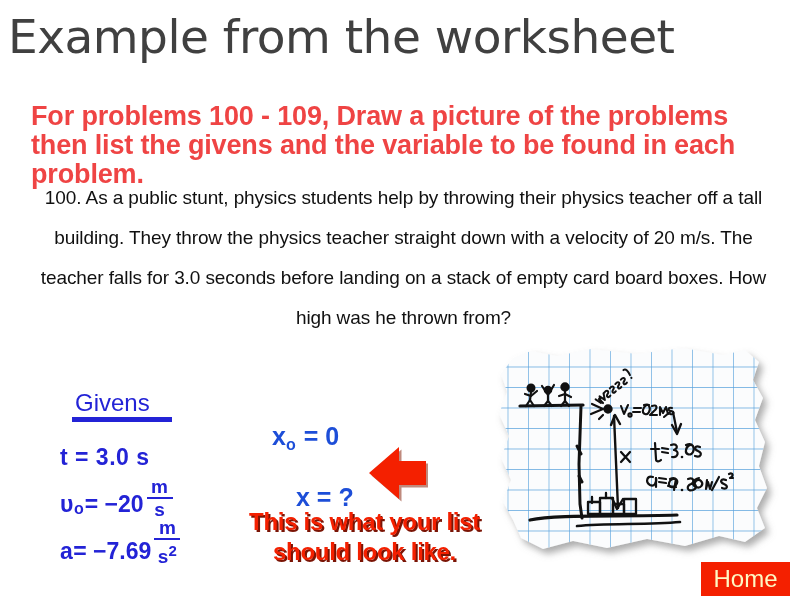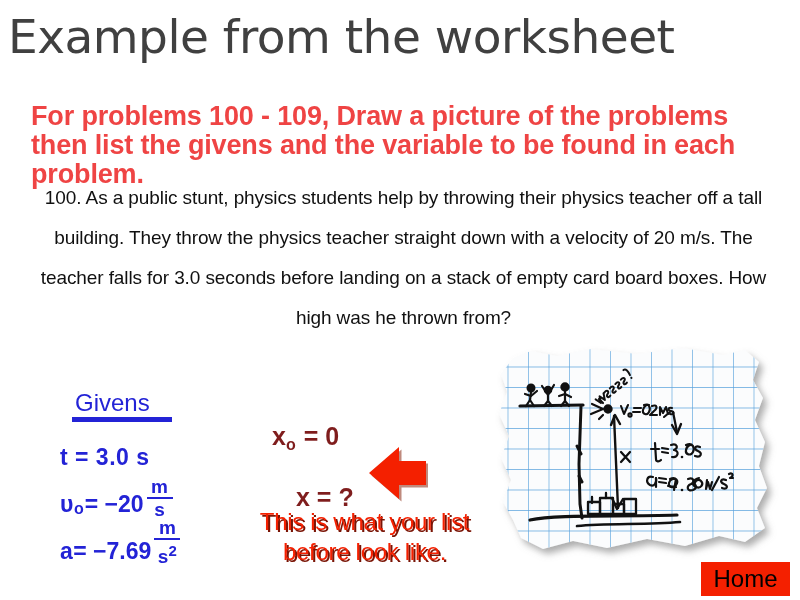--- a/index.html
+++ b/index.html
@@ -124,21 +124,21 @@
     background: #2323D6;
     margin: 1px 0;
   }
   .frac .den { padding: 0 3px; }
 
   
   #unknowns-block {
     position: absolute;
     left: 272px;
     top: 410px;
-    color: #7f1d1d;
+    color: #1d4ed8;
     font-family: "Liberation Sans", sans-serif;
     font-weight: bold;
     font-size: 25px;
     line-height: 52px;
     white-space: nowrap;
   }
   #unknown-x { padding-left: 24px; }
 
   
   #callout-arrow {
@@ -150,21 +150,21 @@
   }
 
   
   #callout-caption {
     position: absolute;
     left: 222px;
     top: 507px;
     width: 285px;
     text-align: center;
     font-family: "Liberation Sans", sans-serif;
-    font-weight: normal;
+    font-weight: bold;
     font-size: 24px;
     line-height: 30px;
     color: #F42000;
     text-shadow: 2px 2px 0px #7a1405;
     letter-spacing: -0.3px;
   }
 
   
   #sketch-figure {
     position: absolute;
@@ -176,21 +176,21 @@
   #sketch-figure svg { display: block; }
 
   
   #home-button {
     position: absolute;
     left: 701px;
     top: 562px;
     width: 89px;
     height: 34px;
     background: #F42000;
-    color: #000000;
+    color: #fef9c3;
     font-family: "Liberation Sans", sans-serif;
     font-size: 24px;
     font-weight: 400;
     display: flex;
     align-items: center;
     justify-content: center;
     letter-spacing: 0px;
     cursor: pointer;
     text-align: center;
   }
@@ -243,21 +243,21 @@
   <svg width="62" height="58" viewBox="0 0 62 58">
     <g transform="translate(3,3)">
       <path d="M 0 26 L 30 0 L 30 14 L 57 14 L 57 38 L 30 38 L 30 52 Z" fill="#8a2a12" opacity="0.55" transform="translate(2.5,2.5)"></path>
       <path d="M 0 26 L 30 0 L 30 14 L 57 14 L 57 38 L 30 38 L 30 52 Z" fill="#F42000"></path>
     </g>
   </svg>
 </div>
 
 <div id="callout-caption">
   <div>This is what your list</div>
-  <div>before look like.</div>
+  <div>should look like.</div>
 </div>
 
 <div id="sketch-figure">
   <svg width="302" height="222" viewBox="0 0 302 222">
     <defs>
       <clipPath id="paperClip">
         <path d="M 26 12 L 44 5 L 70 10 L 104 3 L 150 8 L 196 2 L 236 9 L 258 4 L 272 16
                  L 266 34 L 276 52 L 268 74 L 278 96 L 272 120 L 280 142 L 270 162 L 278 182
                  L 258 196 L 232 190 L 198 200 L 160 193 L 120 202 L 86 195 L 56 203 L 34 192
                  L 26 174 L 16 156 L 24 134 L 14 112 L 22 90 L 12 68 L 20 46 L 14 28 Z"></path>

